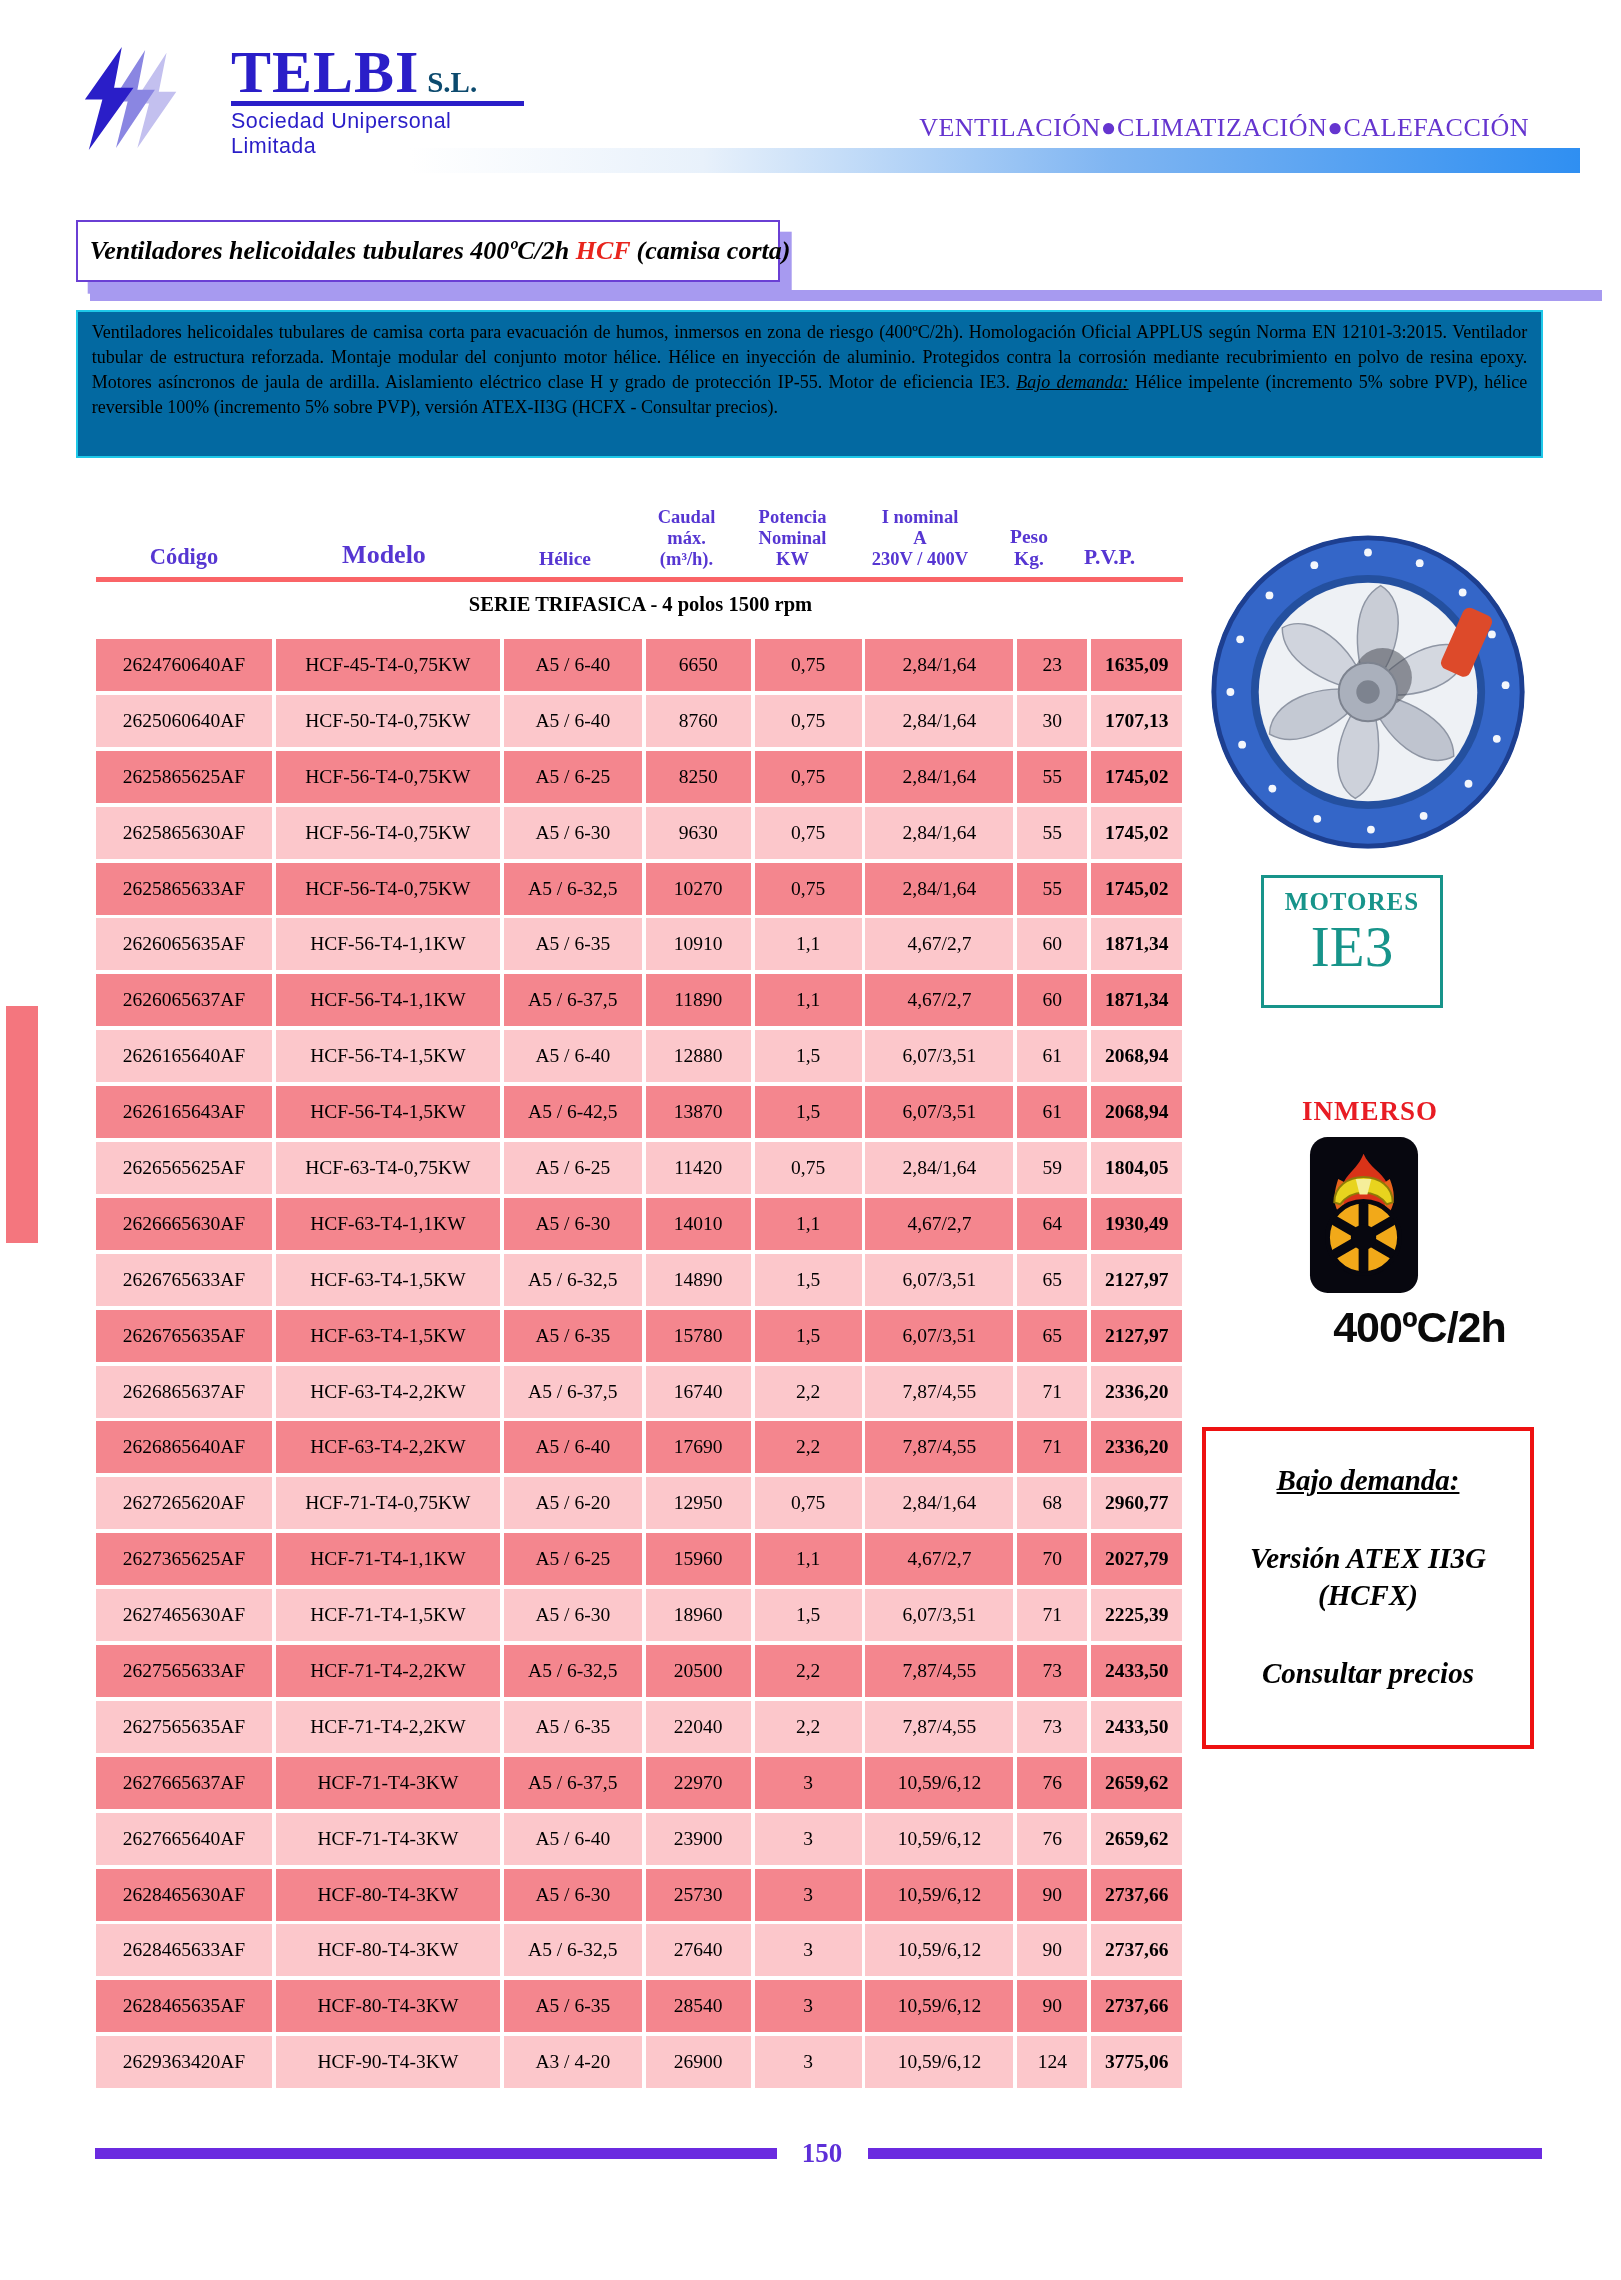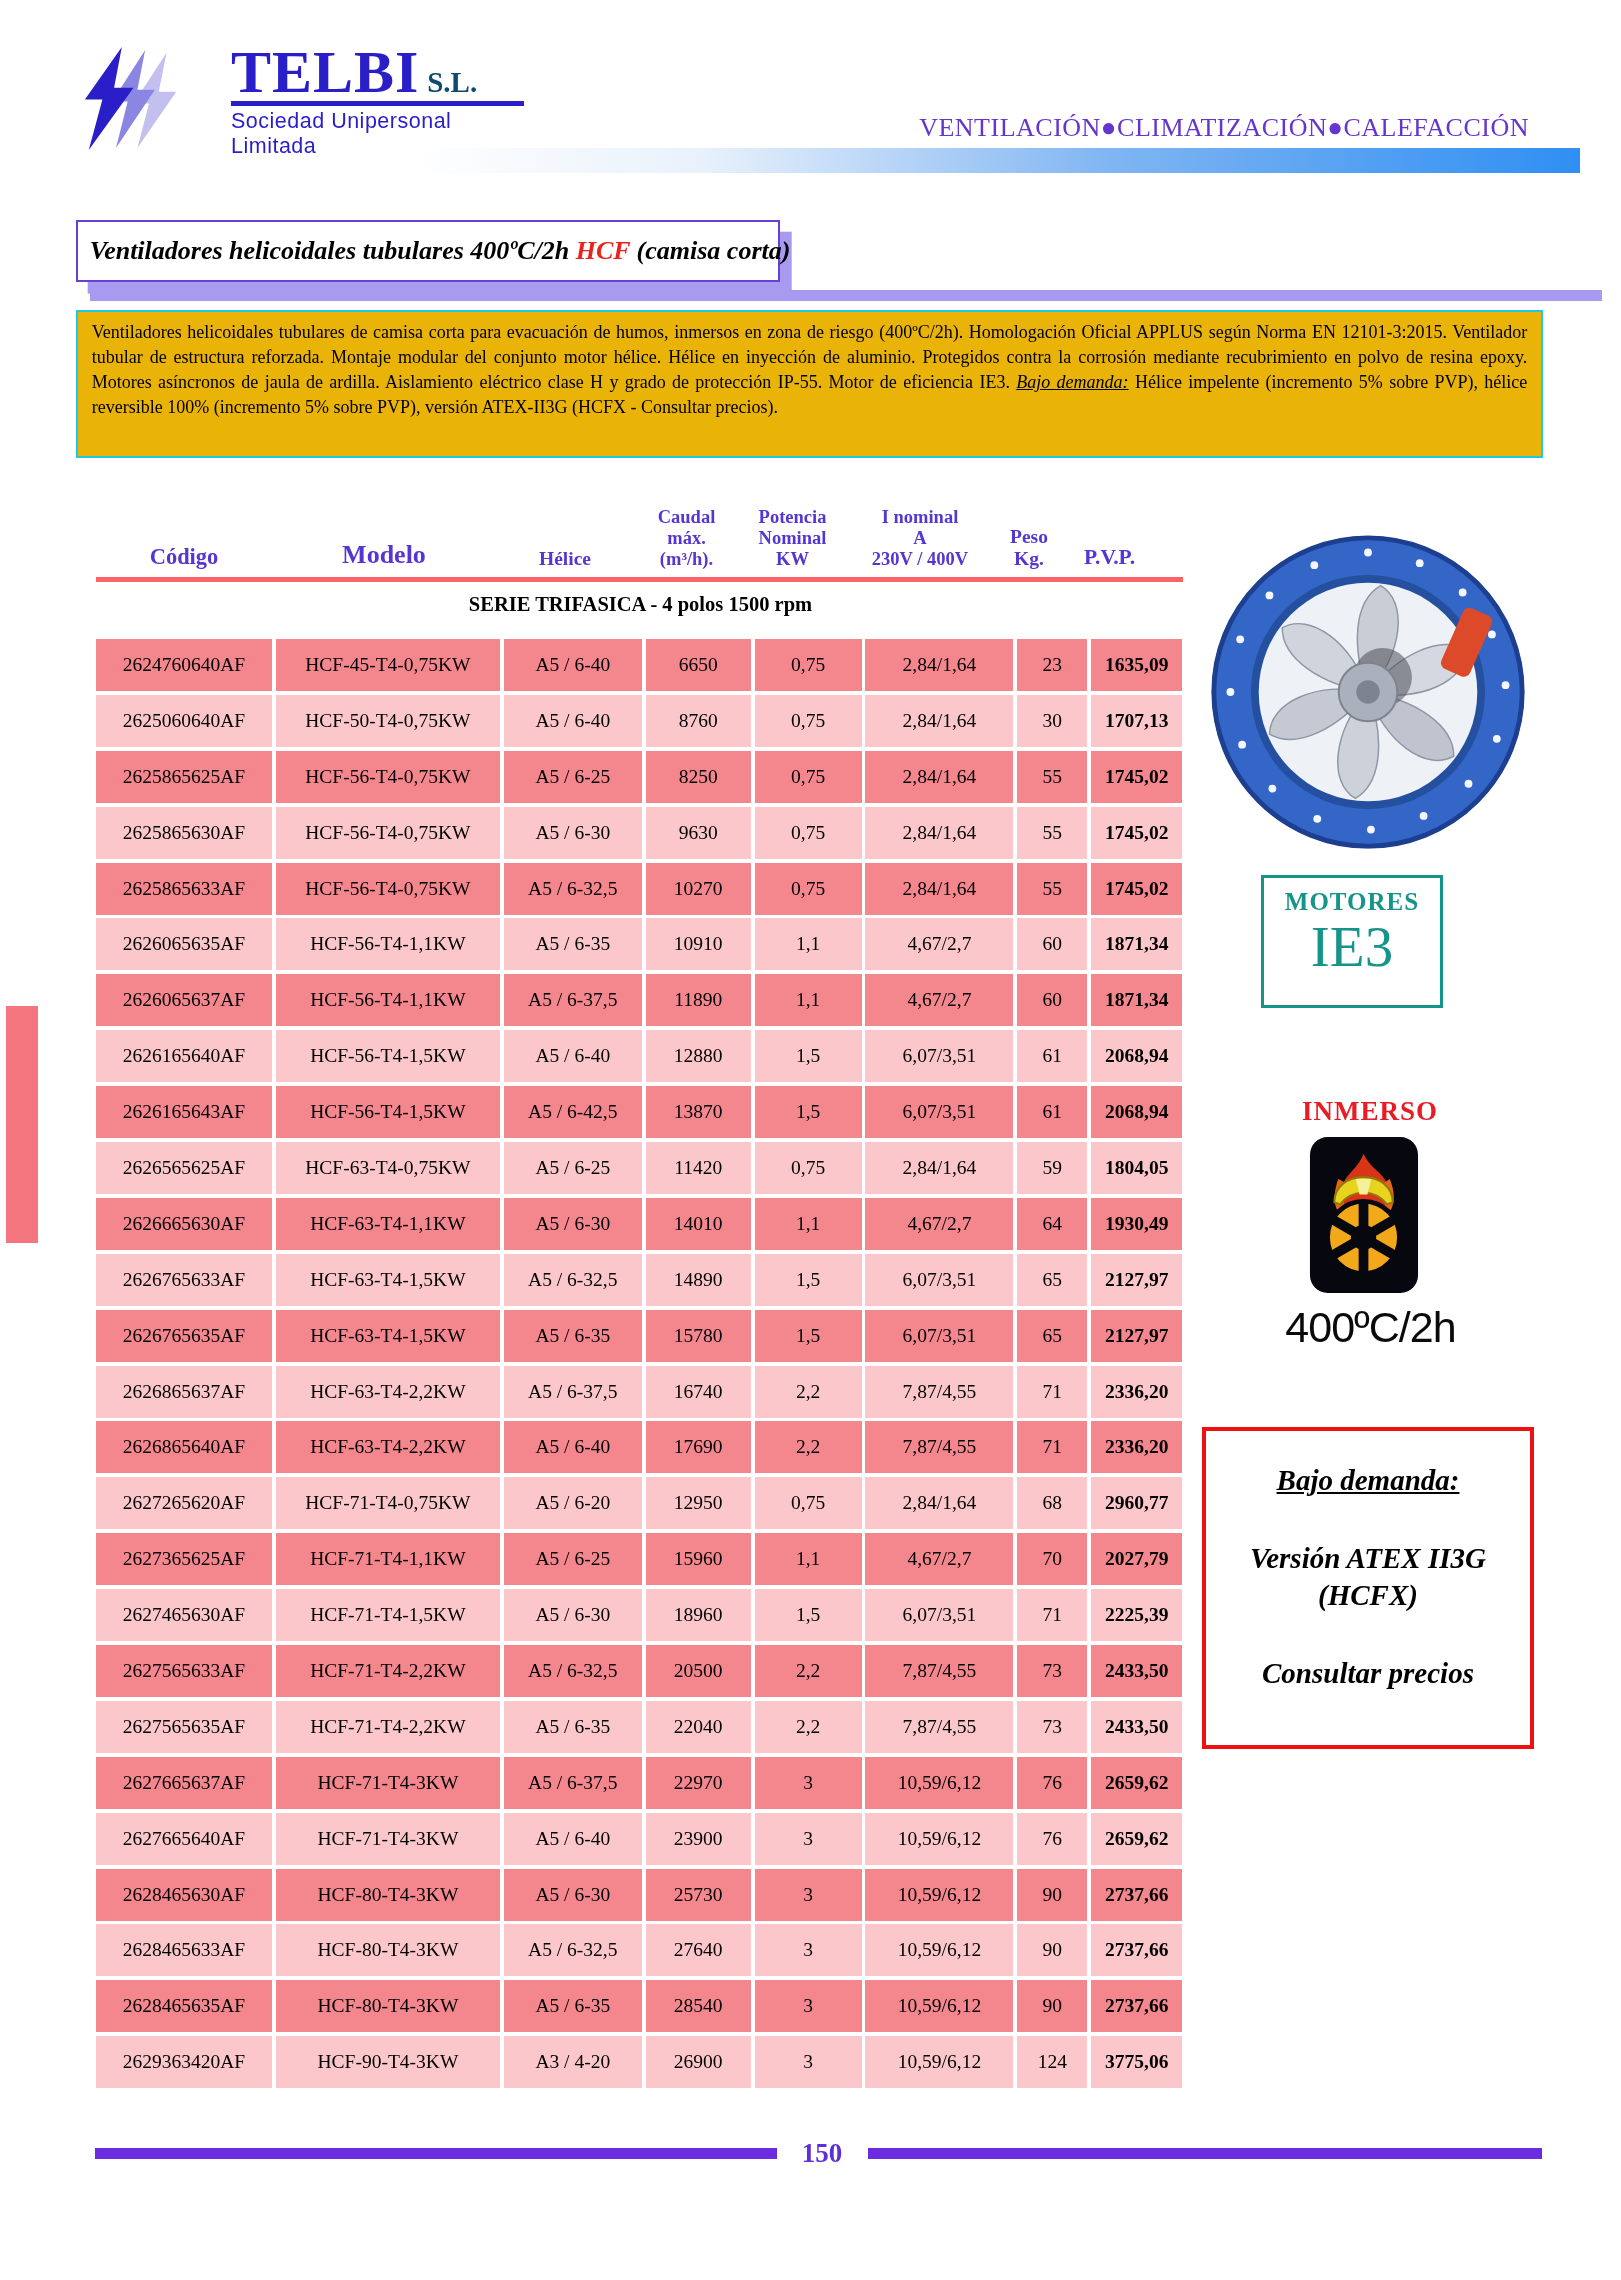--- a/index.html
+++ b/index.html
@@ -26,21 +26,21 @@
   
   .title-rule{position:absolute;left:90px;top:290px;width:1512px;height:10.7px;background:#a79af0;}
   .title-box{position:absolute;left:76px;top:220px;width:704px;height:62px;background:#ffffff;
              border:2.9px solid #6a3fd4;box-shadow:11.7px 11.7px 0 #a79af0;
              display:flex;align-items:center;padding-left:11.7px;box-sizing:border-box;}
   .title-box .ttl{font-size:26px;font-weight:bold;font-style:italic;white-space:nowrap;}
   .title-box .hcf{color:#e8241c;}
 
   
   .desc-box{position:absolute;left:76px;top:310px;width:1467px;height:148px;box-sizing:border-box;
-            border:2.9px solid #1ec8e8;background:#eab308;padding:7.8px 13.7px;
+            border:2.9px solid #1ec8e8;background:#0369a1;padding:7.8px 13.7px;
             font-size:18px;line-height:1.4;text-align:justify;}
   .desc-box .em{font-style:italic;text-decoration:underline;}
 
   
   .thead{position:absolute;left:96px;top:486px;width:1087px;height:88px;display:flex;}
   .thead .hcol{display:flex;flex-direction:column;justify-content:flex-end;align-items:center;
                text-align:center;color:#5636d2;font-weight:bold;white-space:pre-line;
                padding-bottom:3.9px;box-sizing:border-box;}
   .red-rule{position:absolute;left:96px;top:577px;width:1087px;height:4.9px;background:#fa6467;}
   .series-title{position:absolute;left:97px;top:593px;width:1087px;text-align:center;
@@ -63,22 +63,22 @@
   
   .fan-wrap{position:absolute;left:1207px;top:529px;width:322px;height:327px;}
   .motores-box{position:absolute;left:1261px;top:875px;width:182px;height:133px;box-sizing:border-box;
                border:3.9px solid #17948a;display:flex;flex-direction:column;align-items:center;
                padding-top:9.8px;}
   .motores-label{color:#17948a;font-size:25px;font-weight:bold;letter-spacing:1px;}
   .motores-value{color:#17948a;font-size:57px;line-height:62px;}
   .inmerso{position:absolute;left:1248px;top:1096px;width:244px;text-align:center;
            color:#e81c24;font-size:27px;font-weight:bold;letter-spacing:1px;}
   .fire-logo{position:absolute;left:1309px;top:1136px;width:110px;height:158px;}
-  .temp-rating{position:absolute;left:1268px;top:1303px;width:205px;text-align:center;
-               font-family:"Liberation Sans",sans-serif;font-weight:normal;font-size:43px;
+  .temp-rating{position:absolute;left:1317px;top:1303px;width:205px;text-align:center;
+               font-family:"Liberation Sans",sans-serif;font-weight:bold;font-size:43px;
                letter-spacing:-1px;color:#0a0a0a;}
   .demand-box{position:absolute;left:1202px;top:1427px;width:332px;height:322px;box-sizing:border-box;
               border:4.9px solid #ee1111;background:#fff;text-align:center;
               font-weight:bold;font-style:italic;display:flex;flex-direction:column;
               align-items:center;padding-top:33px;}
   .demand-title{font-size:29px;text-decoration:underline;margin-bottom:43px;}
   .demand-l1{font-size:29px;line-height:37px;}
   .demand-l2{font-size:29px;line-height:37px;margin-bottom:43px;}
   .demand-l3{font-size:29px;}
   .consult-box{position:absolute;left:1202px;top:1807px;width:332px;height:228px;box-sizing:border-box;

